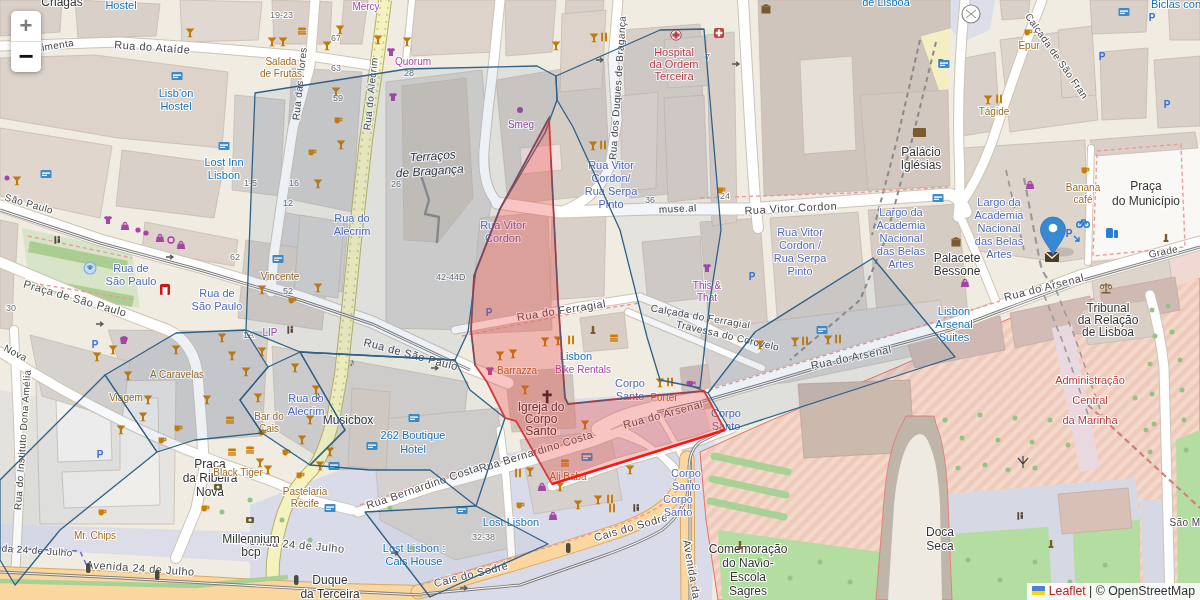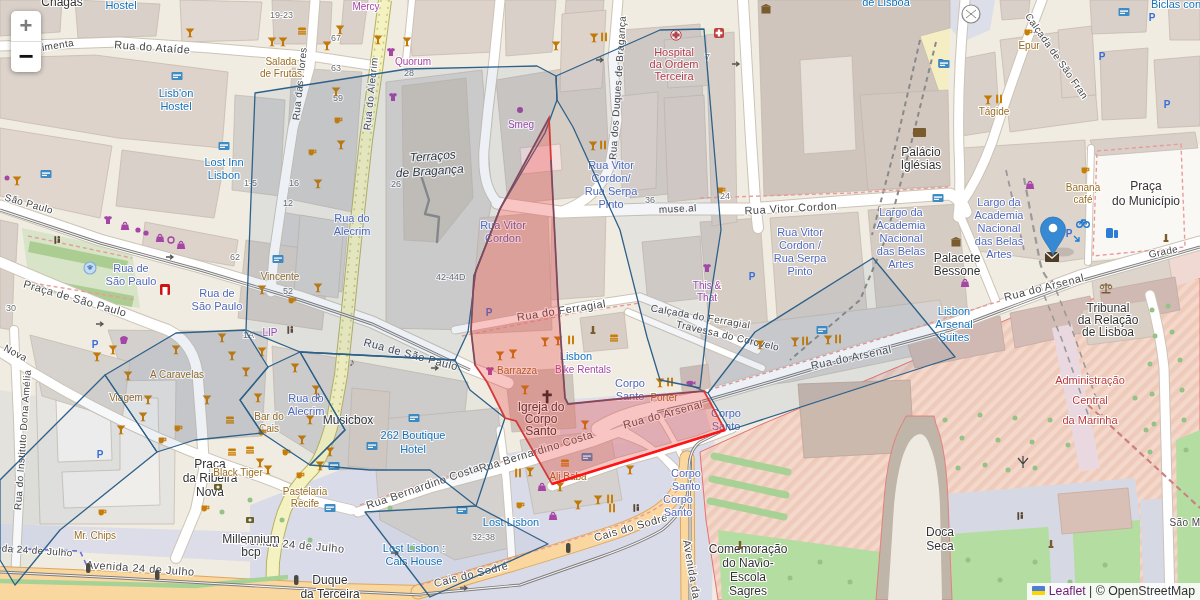--- a/index.html
+++ b/index.html
@@ -1054,15 +1054,15 @@
 </svg>
 
 <div style="position:absolute;left:11px;top:11px;width:30px;height:61px;background:#fff;border-radius:5px;box-shadow:0 1px 5px rgba(0,0,0,0.4)">
 
 <div style="width:30px;height:30px;text-align:center;line-height:30px;font-size:22px;font-weight:bold;color:#7c7c7c;border-bottom:1px solid #ddd">+</div>
 
 <div style="width:30px;height:30px;text-align:center;line-height:28px;font-size:26px;font-weight:bold;color:#111">−</div>
 </div>
 
 <div style="position:absolute;right:0;bottom:0;background:rgba(255,255,255,0.85);padding:1px 5px 2px 5px;font-size:12.3px;color:#333">
-<span style="display:inline-block;width:13px;height:9px;background:linear-gradient(#4e7fd4 50%,#ffd500 50%);border-radius:1px"></span> <span style="color:#701a75">Leaflet</span> | © OpenStreetMap
+<span style="display:inline-block;width:13px;height:9px;background:linear-gradient(#4e7fd4 50%,#ffd500 50%);border-radius:1px"></span> <span style="color:#b91c1c">Leaflet</span> | © OpenStreetMap
 </div>
 </div>
 
 </body></html>

